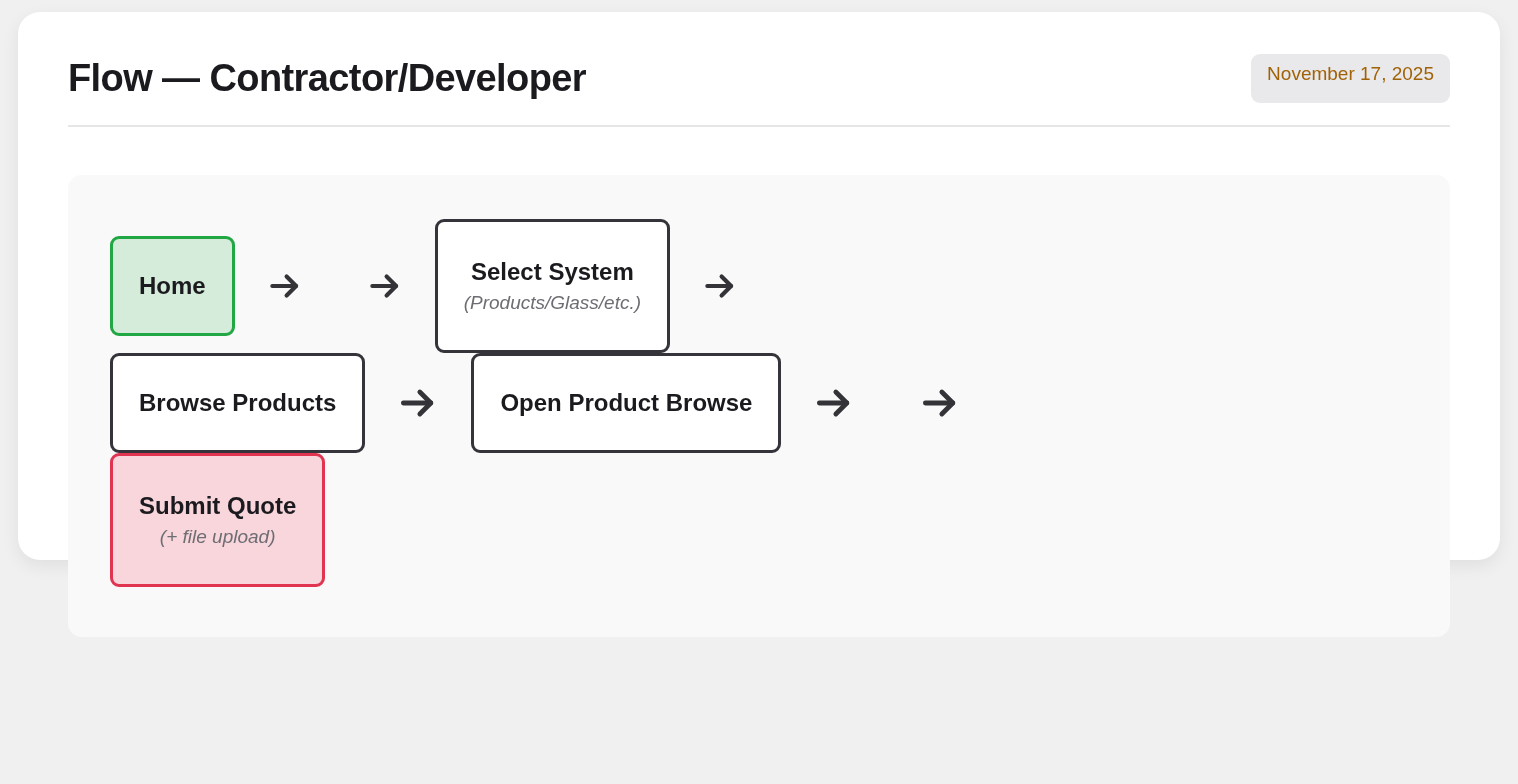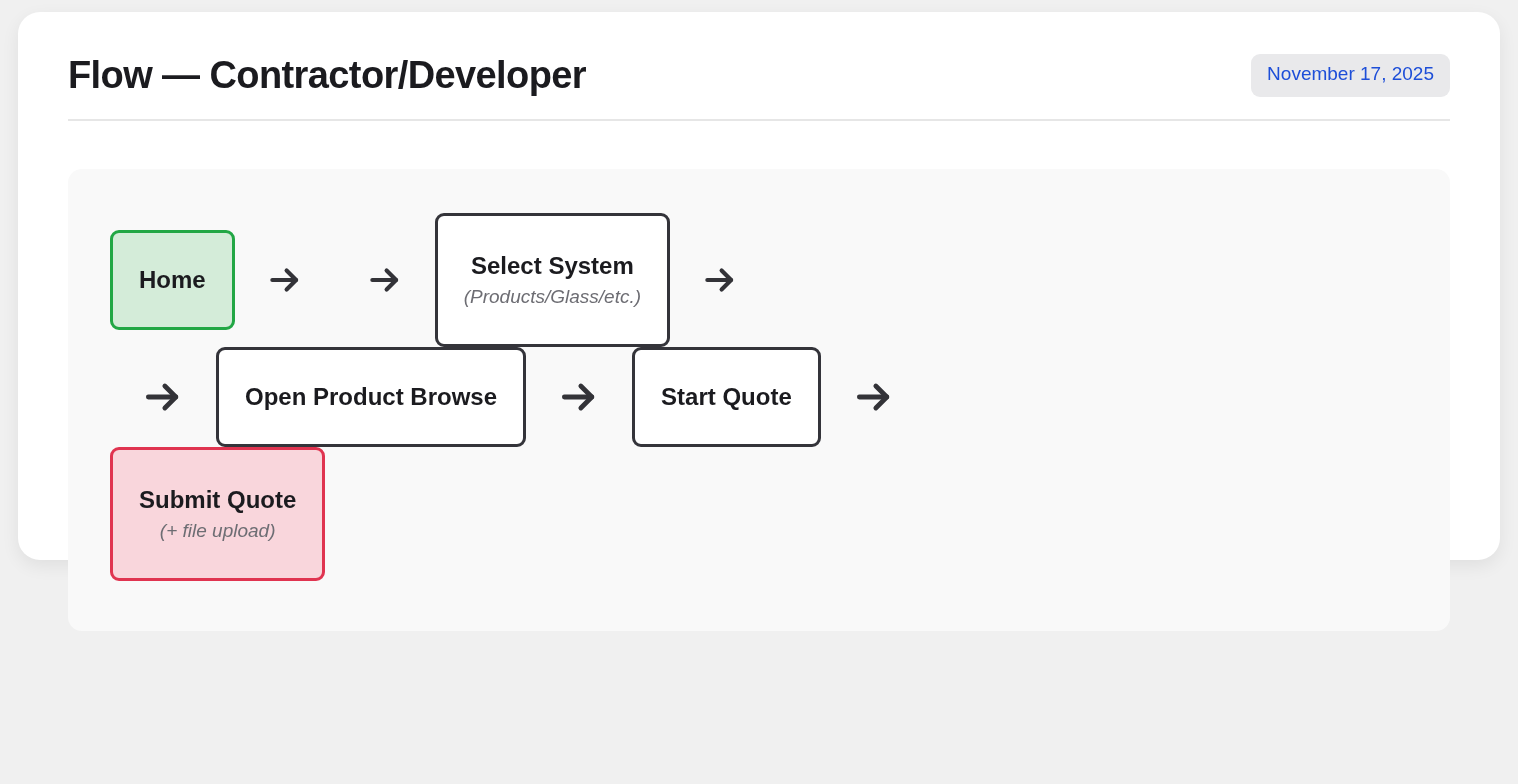--- a/index.html
+++ b/index.html
@@ -48,23 +48,23 @@
     font-weight: bold;
     color: #1b1b1f;
     letter-spacing: -0.6px;
     line-height: 1.1;
     margin: 0;
     white-space: nowrap;
   }
 
   .date-badge {
     background: #e9e9eb;
-    color: #1d4ed8;
+    color: #a16207;
     font-size: 19px;
-    padding: 9px 16px 12px 16px;
+    padding: 9px 16px 18px 16px;
     border-radius: 9px;
     white-space: nowrap;
   }
 
   .flow-panel {
     margin-top: 48px;
     background: #f9f9f9;
     border-radius: 14px;
     padding: 44px 42px 44px 42px;
     height: 462px;
@@ -171,40 +171,40 @@
           </div>
           <span class="arrow">
             <svg width="38" height="38" viewBox="0 0 24 24" fill="none" stroke="currentColor" stroke-width="2.6" stroke-linecap="round" stroke-linejoin="round">
                 <line x1="4" y1="12" x2="19" y2="12"></line>
                 <polyline points="13 6 19 12 13 18"></polyline>
               </svg>
           </span>
         </div>
 
         <div class="flow-row row-2">
+          <div class="node">
+            <span class="node-label">Browse Products</span>
+          </div>
           <span class="arrow">
             <svg width="44" height="44" viewBox="0 0 24 24" fill="none" stroke="currentColor" stroke-width="2.6" stroke-linecap="round" stroke-linejoin="round">
                 <line x1="4" y1="12" x2="19" y2="12"></line>
                 <polyline points="13 6 19 12 13 18"></polyline>
               </svg>
           </span>
 
           <div class="node">
             <span class="node-label">Open Product Browse</span>
           </div>
           <span class="arrow">
             <svg width="44" height="44" viewBox="0 0 24 24" fill="none" stroke="currentColor" stroke-width="2.6" stroke-linecap="round" stroke-linejoin="round">
                 <line x1="4" y1="12" x2="19" y2="12"></line>
                 <polyline points="13 6 19 12 13 18"></polyline>
               </svg>
           </span>
 
-          <div class="node">
-            <span class="node-label">Start Quote</span>
-          </div>
           <span class="arrow">
             <svg width="44" height="44" viewBox="0 0 24 24" fill="none" stroke="currentColor" stroke-width="2.6" stroke-linecap="round" stroke-linejoin="round">
                 <line x1="4" y1="12" x2="19" y2="12"></line>
                 <polyline points="13 6 19 12 13 18"></polyline>
               </svg>
           </span>
         </div>
 
         <div class="flow-row row-3">
           <div class="node end tall">

